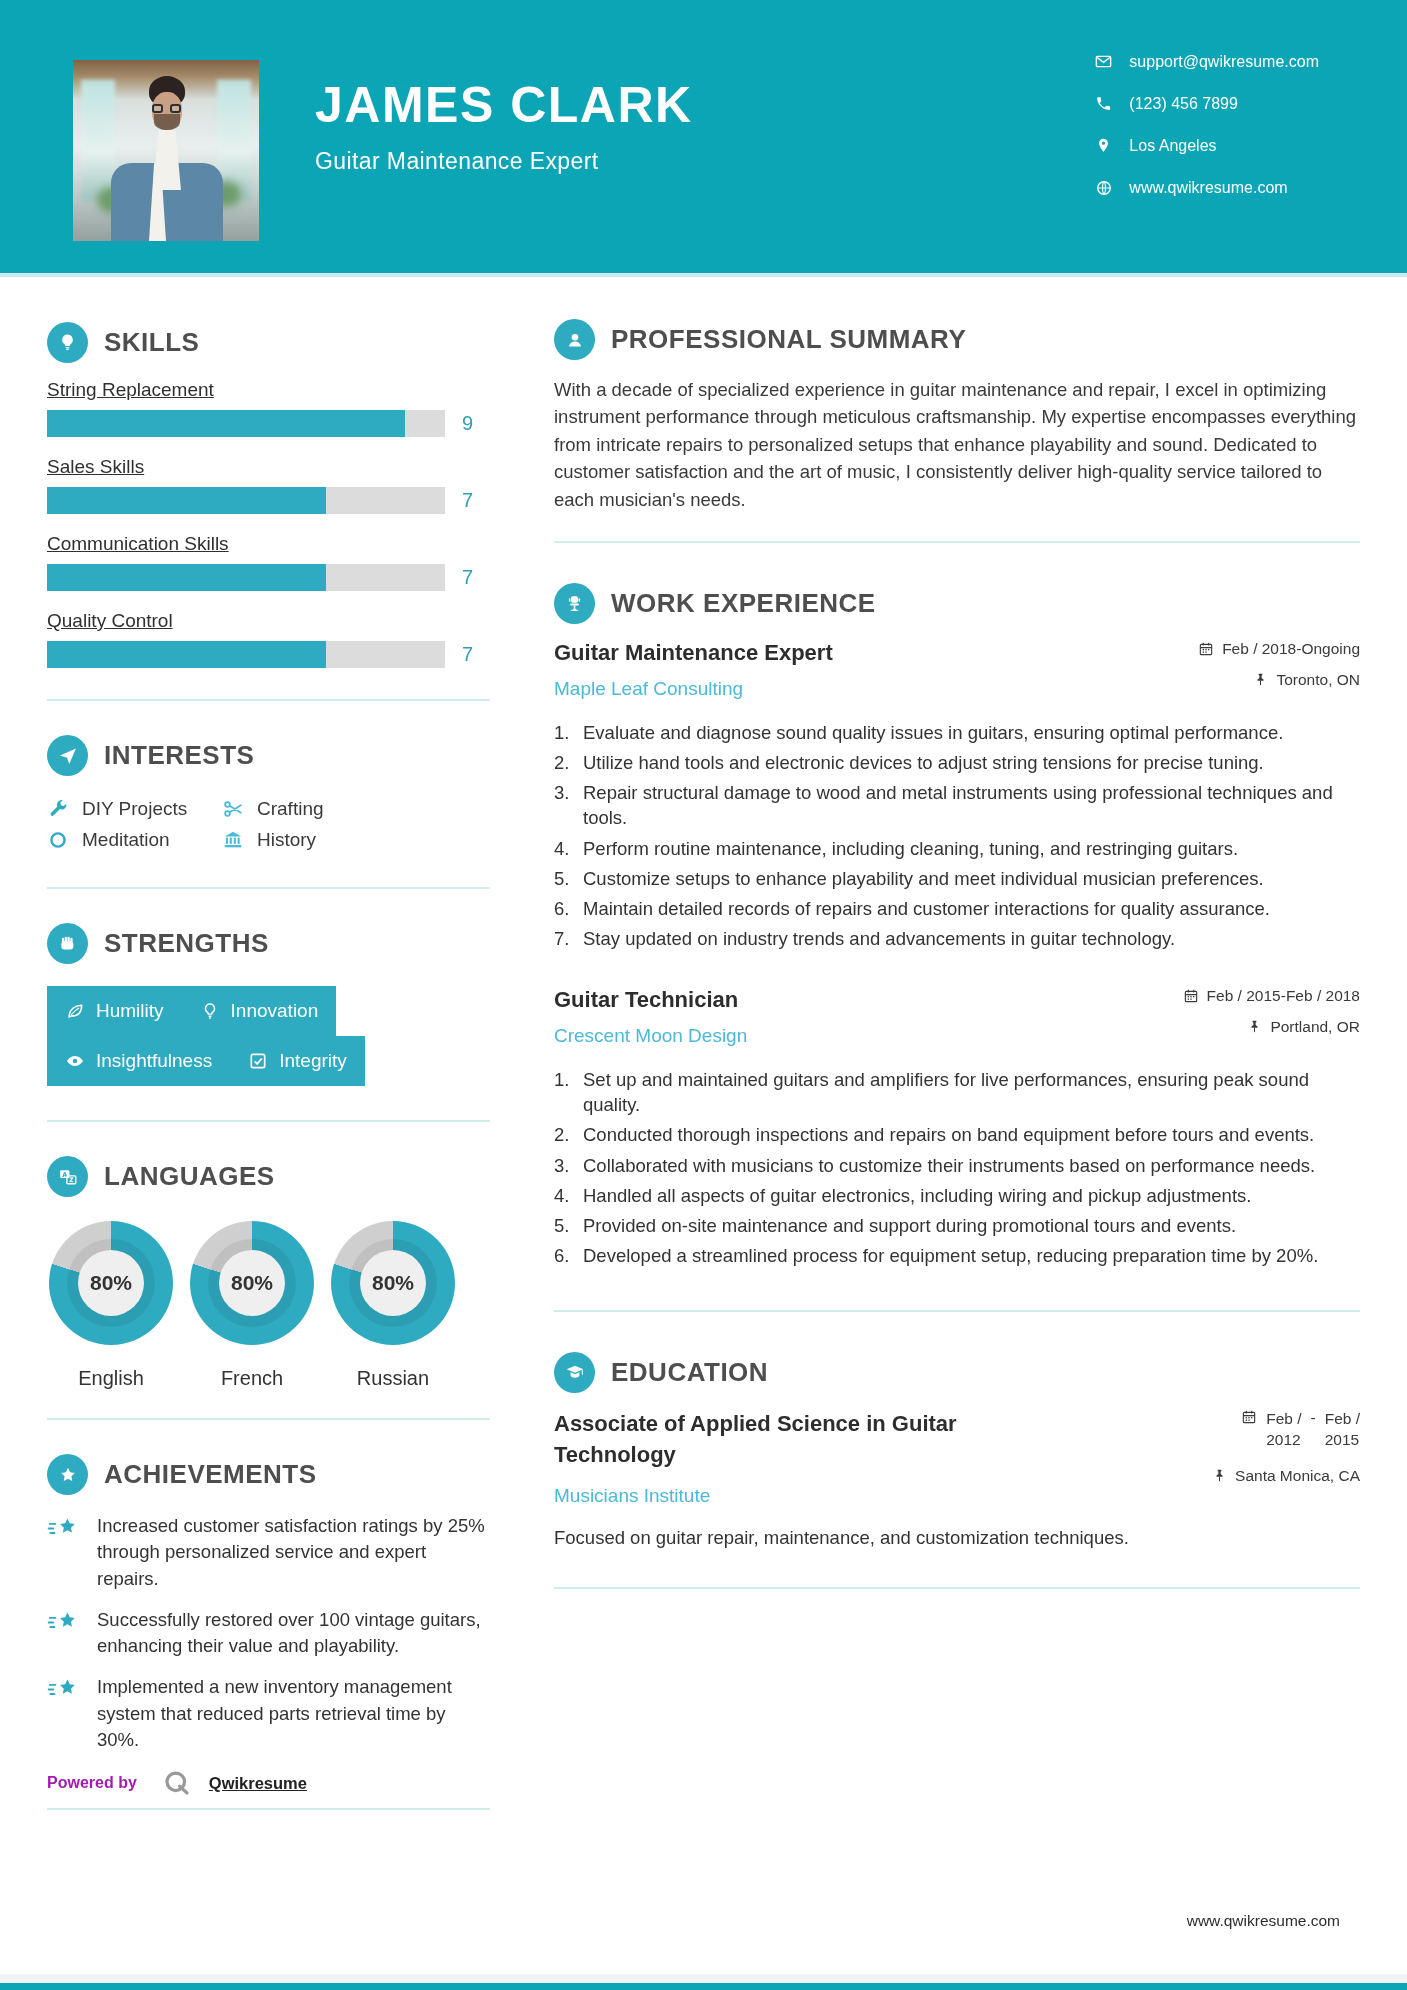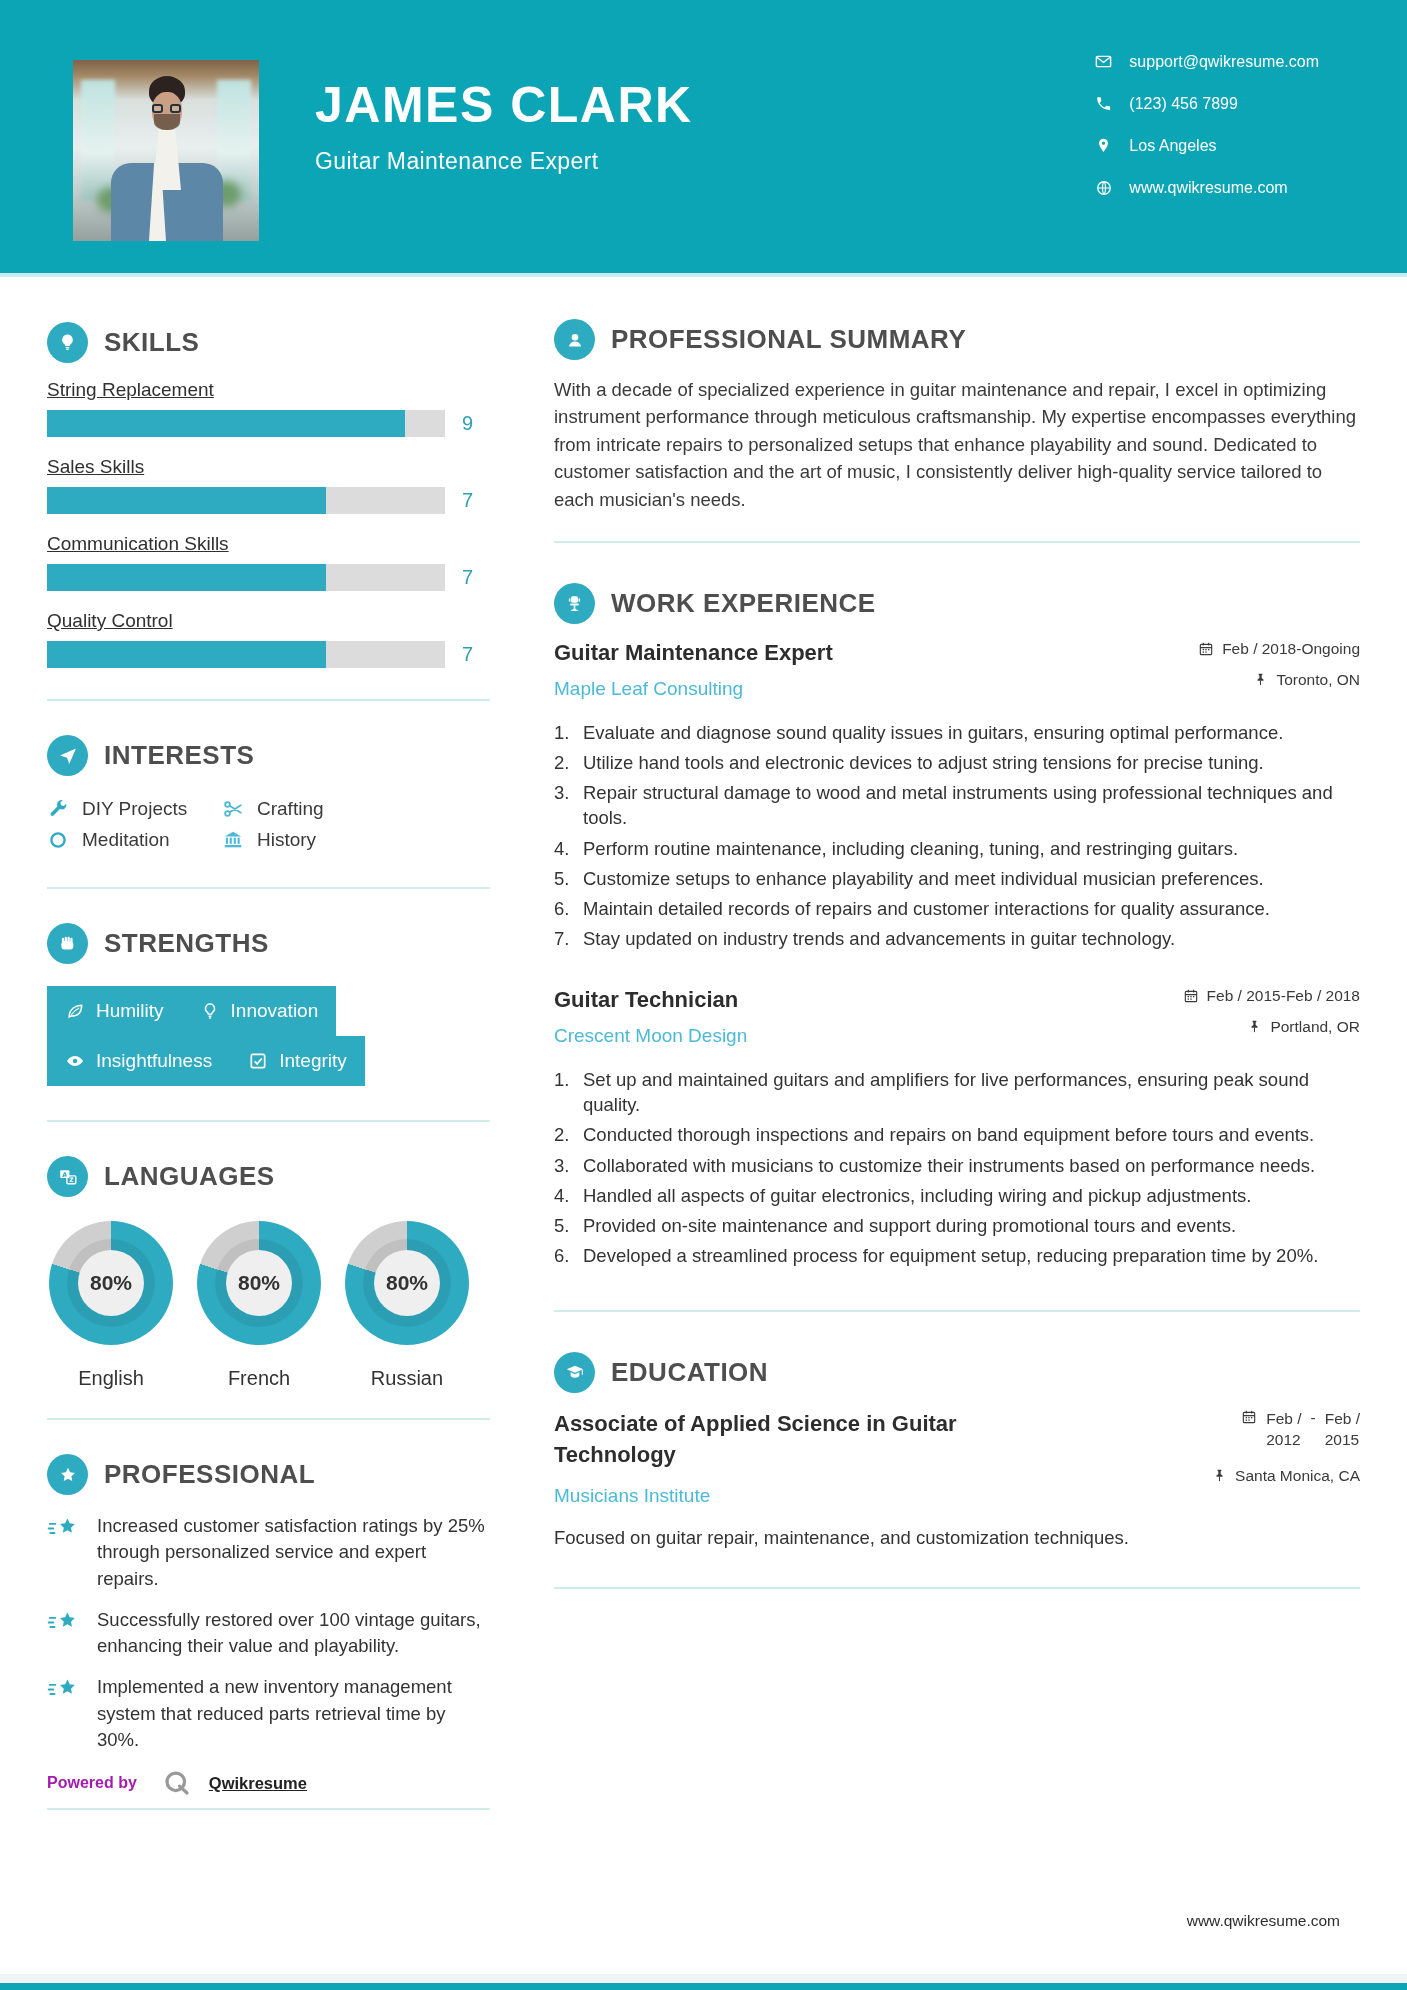--- a/index.html
+++ b/index.html
@@ -61,21 +61,21 @@
   .int-grid{display:grid;grid-template-columns:175px 1fr;row-gap:9px;padding-bottom:36px;}
   .int-item{display:flex;align-items:center;gap:13px;font-size:19px;color:#3a3a3a;}
   .int-ic{width:22px;height:22px;flex:none;}
   
   .strengths .sec-head{margin:34px 0 22px;}
   .badges{display:flex;flex-wrap:wrap;gap:0;max-width:420px;padding-bottom:34px;}
   .badge{display:inline-flex;align-items:center;gap:11px;background:var(--accent);color:#fff;font-size:19px;padding:14px 18px;}
   .badge .b-ic{width:20px;height:20px;flex:none;}
   
   .languages .sec-head{margin:34px 0 24px;}
-  .langs{display:flex;gap:20px;padding-bottom:28px;}
+  .langs{display:flex;gap:13px;padding-bottom:28px;}
   .lang{display:flex;flex-direction:column;align-items:center;width:128px;}
   .donut{width:124px;height:124px;border-radius:50%;display:flex;align-items:center;justify-content:center;}
   .hole{width:66px;height:66px;border-radius:50%;background:#efefef;display:flex;align-items:center;justify-content:center;
         font-size:21px;font-weight:700;color:#333;box-shadow:0 0 0 11px rgba(0,0,0,0.07);}
   .lang-label{margin-top:22px;font-size:20px;color:#333;}
   
   .achievements .sec-head{margin:34px 0 18px;}
   .ach-item{display:flex;gap:14px;margin-bottom:15px;}
   .ach-ic{width:36px;height:30px;flex:none;margin-top:2px;}
   .ach-item p{font-size:18.5px;line-height:1.42;color:#333;}
@@ -378,21 +378,21 @@
 
     <div class="divider"></div>
 
     <div class="achievements">
       <div class="sec-head">
         <span class="sec-icon">
           <svg viewBox="0 0 24 24" width="22" height="22">
               <path fill="#fff" d="M12 4.2l2.3 4.7 5.2.8-3.8 3.7.9 5.2L12 16.1l-4.6 2.5.9-5.2-3.8-3.7 5.2-.8z"></path>
             </svg>
         </span>
-        <h2>PROFESSIONAL</h2>
+        <h2>ACHIEVEMENTS</h2>
       </div>
       <div class="ach-item">
         <span class="ach-ic">
           <svg viewBox="0 0 30 24" width="34" height="28">
               <path fill="#2fabc1" d="M18 2.8l2 4.1 4.5.7-3.3 3.2.8 4.5-4-2.1-4 2.1.8-4.5-3.3-3.2 4.5-.7z"></path>
               <g stroke="#2fabc1" stroke-width="1.7" stroke-linecap="round">
                 <path d="M2.5 7.5h4.8M1.5 11.5h4M3 15.5h3.6"></path>
               </g>
             </svg>
         </span>

